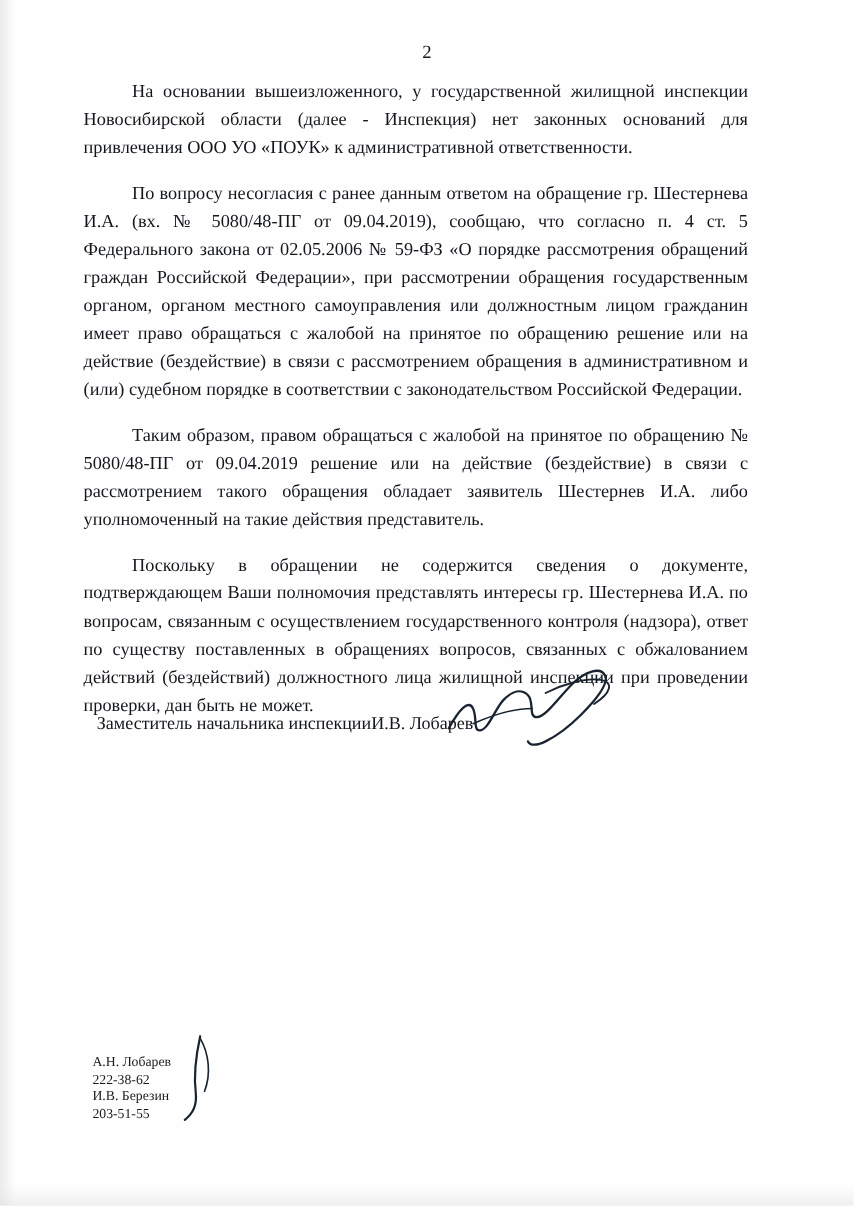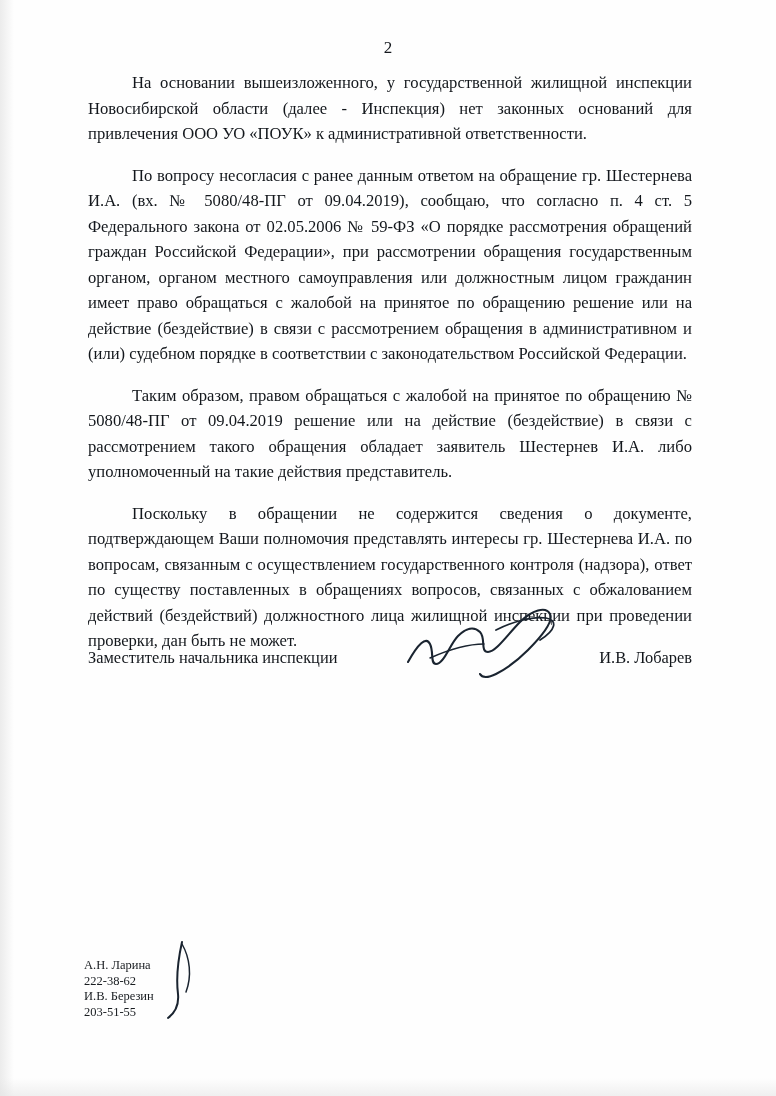--- a/index.html
+++ b/index.html
@@ -25,21 +25,21 @@
     top: 38px;
     left: 0;
     width: 100%;
     text-align: center;
     font-size: 17px;
     color: #14181d;
   }
   .body-text {
     position: absolute;
     top: 70px;
-    left: 88px;
+    left: 76px;
     width: 604px;
   }
   .para {
     text-align: justify;
     text-justify: inter-word;
     font-size: 16.6px;
     line-height: 25.5px;
     color: #13171c;
     margin: 0 0 0 0;
     text-indent: 44px;
@@ -49,21 +49,20 @@
     margin-top: 16px;
   }
   .signature-block {
     position: absolute;
     top: 648px;
     left: 88px;
     width: 604px;
     font-size: 16.4px;
     color: #13171c;
     display: flex;
-    justify-content: space-between;
     align-items: flex-start;
   }
   .sig-title { white-space: nowrap; }
   .sig-name { white-space: nowrap; }
   .signature-scribble {
     position: absolute;
     top: 600px;
     left: 400px;
     width: 190px;
     height: 100px;
@@ -138,21 +137,21 @@
     <span class="sig-title">Заместитель начальника инспекции</span>
     <span class="sig-name">И.В. Лобарев</span>
   </div>
 
   <svg class="footer-scribble" viewBox="0 0 60 88">
     <path d="M34 4 C30 22, 28 40, 30 56 C31 66, 28 74, 20 80" fill="none" stroke="#1a2430" stroke-width="2" stroke-linecap="round"></path>
     <path d="M34 6 C42 20, 44 38, 38 54" fill="none" stroke="#1a2430" stroke-width="1.5" stroke-linecap="round"></path>
   </svg>
 
   <div class="footer-note">
-    <div>А.Н. Ларина</div>
+    <div>А.Н. Лобарев</div>
     <div>222-38-62</div>
     <div>И.В. Березин</div>
     <div>203-51-55</div>
   </div>
 
   <div class="scan-tint-left"></div>
   <div class="scan-tint-bottom"></div>
   <div class="page-edge"></div>
 </div>
 

